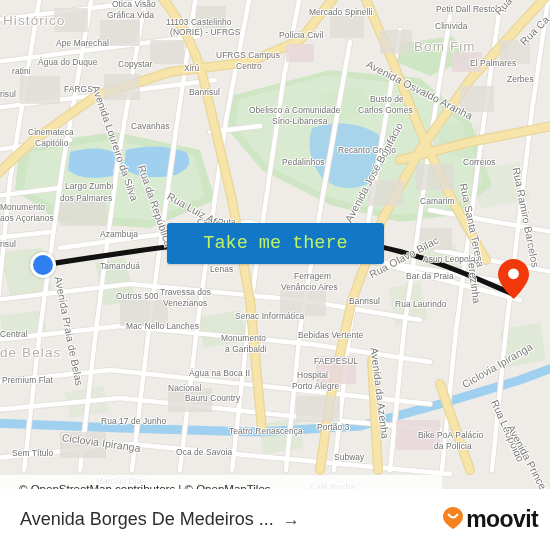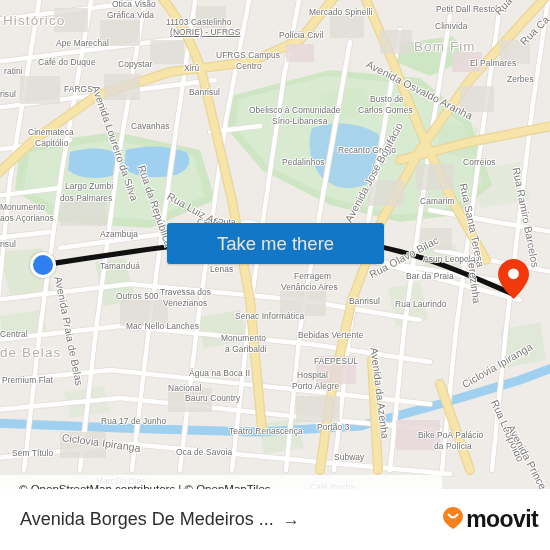--- a/index.html
+++ b/index.html
@@ -53,26 +53,26 @@
     width: 33px; height: 42px;
   }
 
   
   #cta {
     position: absolute;
     left: 167px; top: 223px;
     width: 217px; height: 41px;
     background: #1277c6;
     border-radius: 3px;
-    color: #e5e5e5;
+    color: #bef264;
     font-size: 18.5px;
     display: flex; align-items: center; justify-content: center;
     cursor: pointer;
     border: none;
-    font-family: Liberation Sans, sans-serif;
+    font-family: Liberation Mono, monospace;
     box-shadow: 0 1px 2px rgba(0,0,0,.18);
   }
 
   
   #attrib {
     position: absolute; left: 0; top: 462px;
     width: 442px; height: 27px;
     background: rgba(255,255,255,.82);
     display: flex; align-items: center;
     padding-left: 19px;
@@ -267,26 +267,26 @@
     <div id="labels">
         <div class="maplabel area" style="left: 3px; top: 14px;">Histórico</div>
         <div class="maplabel area" style="left: 414px; top: 40px;">Bom Fim</div>
         <div class="maplabel area" style="left: 0px; top: 346px;">de Belas</div>
         <div class="maplabel " style="left: 112px; top: 0px;">Ótica Visão</div>
         <div class="maplabel " style="left: 107px; top: 11px;">Gráfica Vida</div>
         <div class="maplabel " style="left: 300px; top: 8px; padding-left: 9px;">Mercado Spinelli</div>
         <div class="maplabel " style="left: 400px; top: 5px; padding-left: 36px;">Petit Dall Restobar</div>
         <div class="maplabel " style="left: 424px; top: 22px; padding-left: 11px;">Clinivida</div>
         <div class="maplabel " style="left: 166px; top: 18px;">11103 Castelinho</div>
-        <div class="maplabel " style="left: 170px; top: 28px; text-decoration: underline;">(NORIE) - UFRGS</div>
+        <div class="maplabel " style="left: 170px; top: 28px;">(NORIE) - UFRGS</div>
         <div class="maplabel " style="left: 279px; top: 31px;">Polícia Civil</div>
         <div class="maplabel " style="left: 56px; top: 39px;">Ape Marechal</div>
         <div class="maplabel " style="left: 216px; top: 51px;">UFRGS Campus</div>
         <div class="maplabel " style="left: 236px; top: 62px;">Centro</div>
-        <div class="maplabel " style="left: 38px; top: 58px;">Café do Duque</div>
+        <div class="maplabel " style="left: 38px; top: 58px;">Água do Duque</div>
         <div class="maplabel " style="left: 118px; top: 60px;">Copystar</div>
         <div class="maplabel " style="left: 184px; top: 64px;">Xirú</div>
         <div class="maplabel " style="left: 470px; top: 59px;">El Palmares</div>
         <div class="maplabel " style="left: 507px; top: 75px;">Zerbes</div>
         <div class="maplabel " style="left: 64px; top: 85px;">FARGS</div>
         <div class="maplabel " style="left: 189px; top: 88px;">Banrisul</div>
         <div class="maplabel " style="left: 370px; top: 95px;">Busto de</div>
         <div class="maplabel " style="left: 358px; top: 106px;">Carlos Gomes</div>
         <div class="maplabel " style="left: 249px; top: 106px;">Obelisco à Comunidade</div>
         <div class="maplabel " style="left: 272px; top: 117px;">Sírio-Libanesa</div>
@@ -331,21 +331,21 @@
         <div class="maplabel " style="left: 229px; top: 427px;">Teatro Renascença</div>
         <div class="maplabel " style="left: 418px; top: 431px;">Bike PoA Palácio</div>
         <div class="maplabel " style="left: 434px; top: 442px;">da Polícia</div>
         <div class="maplabel " style="left: 12px; top: 449px;">Sem Título</div>
         <div class="maplabel " style="left: 176px; top: 448px;">Oca de Savoia</div>
         <div class="maplabel " style="left: 334px; top: 453px;">Subway</div>
         <div class="maplabel " style="left: 395px; top: 300px;">Rua Laurindo</div>
         <div class="maplabel " style="left: 101px; top: 417px;">Rua 17 de Junho</div>
         <div class="maplabel " style="left: 96px; top: 477px;">Marcílio Dias</div>
         <div class="maplabel " style="left: 310px; top: 483px;">Café Rocha</div>
-        <div class="maplabel " style="left: 4px; top: 67px;">ratini</div>
+        <div class="maplabel " style="left: 12px; top: 67px;">ratini</div>
         <div class="maplabel " style="left: 0px; top: 90px;">risul</div>
         <div class="maplabel street big" style="left: 95px; top: 80px; transform: rotate(71deg);">Avenida Loureiro da Silva</div>
         <div class="maplabel street big" style="left: 141px; top: 160px; transform: rotate(71deg);">Rua da República</div>
         <div class="maplabel street big" style="left: 168px; top: 190px; transform: rotate(29deg);">Rua Luiz Afonso</div>
         <div class="maplabel street big" style="left: 367px; top: 58px; transform: rotate(27deg);">Avenida Osvaldo Aranha</div>
         <div class="maplabel street big" style="left: 348px; top: 216px; transform: rotate(-62deg);">Avenida José Bonifácio</div>
         <div class="maplabel street big" style="left: 497px; top: 8px; transform: rotate(-48deg);">Rua Vasco</div>
         <div class="maplabel street big" style="left: 522px; top: 38px; transform: rotate(-45deg);">Rua Ca</div>
         <div class="maplabel street big" style="left: 58px; top: 271px; transform: rotate(79deg);">Avenida Praia de Belas</div>
         <div class="maplabel street big" style="left: 370px; top: 270px; transform: rotate(-28deg);">Rua Olavo Bilac</div>

